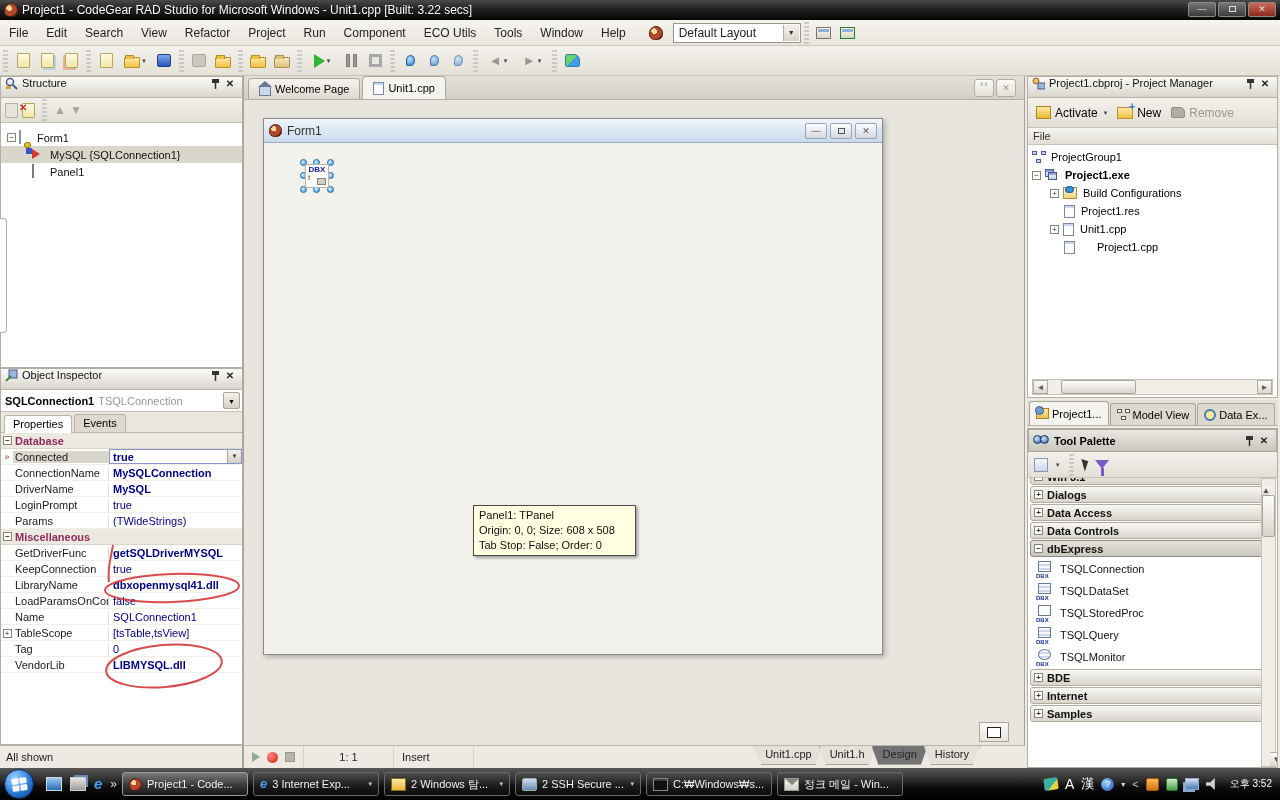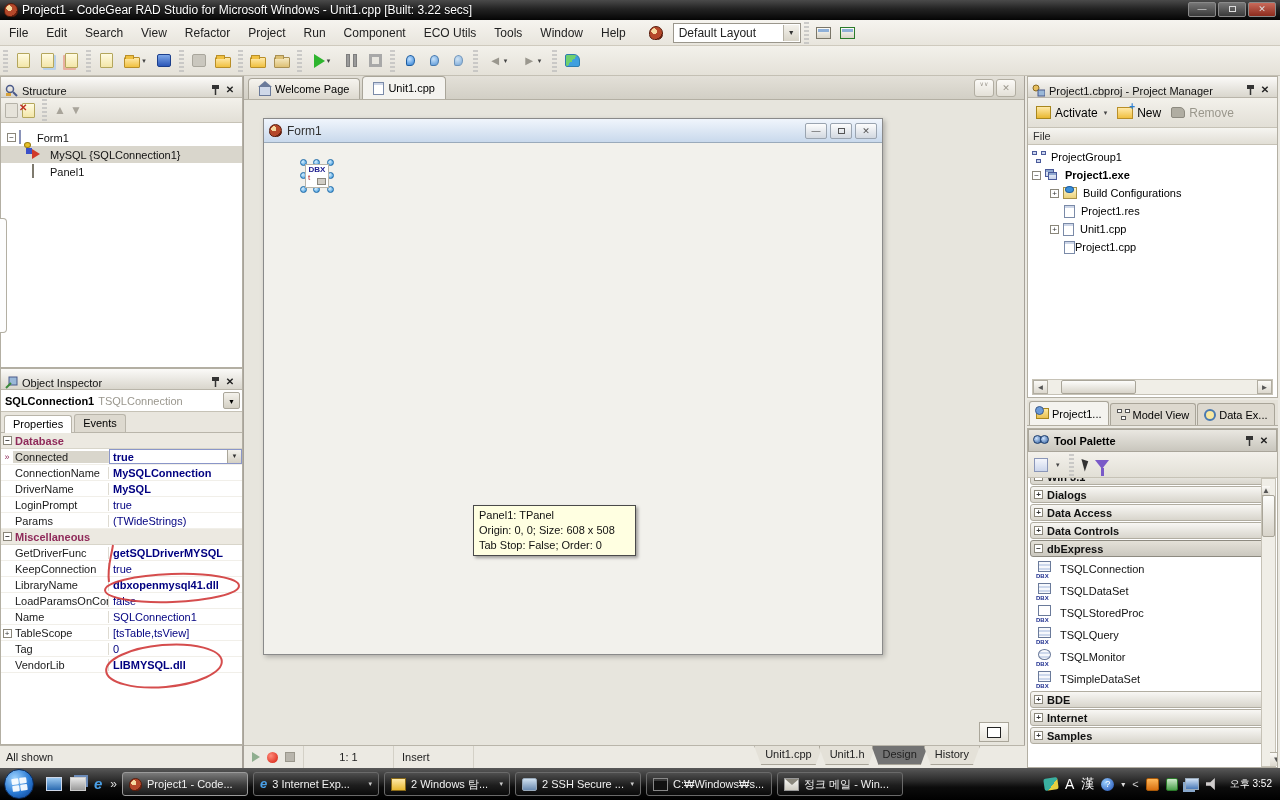--- a/index.html
+++ b/index.html
@@ -37,21 +37,21 @@
   .i-pause { display:flex; gap:3px; } .i-pause i { width:4px; height:13px; background:#9a9a9a; border:1px solid #7e7e7e; }
   .i-stop { width:13px; height:13px; border:3px solid #a8a8a8; background:#e8e6df; }
   .i-dot { width:9px; height:11px; background:radial-gradient(circle at 35% 35%, #bfe0ff, #2f7fd4); border:1px solid #1c5ca0; border-radius:50% 50% 50% 20%; }
   .i-nav { font-size:13px; color:#9a978e; }
   .i-book { width:15px; height:13px; background:linear-gradient(135deg,#6fd06f 50%,#3f9fdf 50%); border:1px solid #2e7db0; border-radius:2px 6px 2px 2px; }
   .i-winlay { width:15px; height:12px; border:1px solid #7a7668; background:linear-gradient(#fdfcf8,#d8d4c8); position:relative; }
   .i-winlay::after{ content:""; position:absolute; left:1px; top:1px; right:1px; height:3px; background:#8fb0d8; }
 
   
   .panel { background:#fff; border:1px solid #b3afa3; }
-  .phead { height:21px; background:linear-gradient(#fbfaf8,#d9d6cd); border-bottom:1px solid #b9b5aa; display:flex; align-items:flex-end; font-size:11px; color:#111; padding:0 4px; }
+  .phead { height:21px; background:linear-gradient(#fbfaf8,#d9d6cd); border-bottom:1px solid #b9b5aa; display:flex; align-items:flex-start; font-size:11px; color:#111; padding:0 4px; }
   .phead .ttl { flex:1; margin-left:4px; white-space:nowrap; overflow:hidden; }
   .pin { width:14px; height:14px; text-align:center; }
   .pin svg { display:block; margin:2px auto; }
   .px { width:16px; height:14px; font-size:10px; text-align:center; line-height:14px; color:#222; font-weight:bold; }
   .ptool { height:25px; background:linear-gradient(#f3f1eb,#e2dfd6); border-bottom:1px solid #c6c2b6; display:flex; align-items:center; padding:0 4px; gap:4px; }
   .expbox { width:9px; height:9px; border:1px solid #8a867a; background:#fff; font-size:8px; line-height:7px; text-align:center; color:#333; flex:none; display:inline-block; }
   .trow { height:17px; display:flex; align-items:center; font-size:11px; color:#111; white-space:nowrap; }
   .trow.sel { background:#d9d6cc; }
   .ticon { width:15px; height:13px; margin:0 3px; flex:none; position:relative; }
   .i-form { width:13px; height:12px; border:1px solid #8a93b8; background:repeating-linear-gradient(45deg,#e8ecf8 0 2px,#c8d0e8 2px 4px); }
@@ -599,21 +599,21 @@
         <span class="i-filedoc"></span>
         <span style="margin-left:6px">Project1.res</span>
       </div>
       <div class="pmrow" style="padding-left:22px">
         <span class="expbox">+</span>
         <span class="i-filedoc" style="margin-left:4px"></span>
         <span style="margin-left:6px">Unit1.cpp</span>
       </div>
       <div class="pmrow" style="padding-left:36px">
         <span class="i-filedoc"></span>
-        <span style="margin-left:0">Project1.cpp</span>
+        <span style="margin-left:22px">Project1.cpp</span>
       </div>
     </div>
     <div class="hscroll" style="position:absolute;left:2px;right:2px;bottom:2px">
       <span class="ar">◄</span>
       <span class="thumb"></span>
       <span class="ar" style="position:absolute;right:0">►</span>
     </div>
   </div>
 
   <div class="pmtabs" style="position:absolute;left:2px;top:324px;width:251px">
@@ -706,27 +706,20 @@
           </span>
           <span>TSQLQuery</span>
         </div>
       <div class="pitem">
           <span class="cmpicon">
             <span class="box" style="border-radius:50%"></span>
             <span class="dbx">DBX</span>
           </span>
           <span>TSQLMonitor</span>
         </div>
-      <div class="pitem">
-          <span class="cmpicon">
-            <span class="box"></span>
-            <span class="dbx">DBX</span>
-          </span>
-          <span>TSimpleDataSet</span>
-        </div>
       <div class="cat">
           <span class="expbox">+</span>
           <span>BDE</span>
         </div>
       <div class="cat">
           <span class="expbox">+</span>
           <span>Internet</span>
         </div>
       <div class="cat">
           <span class="expbox">+</span>

